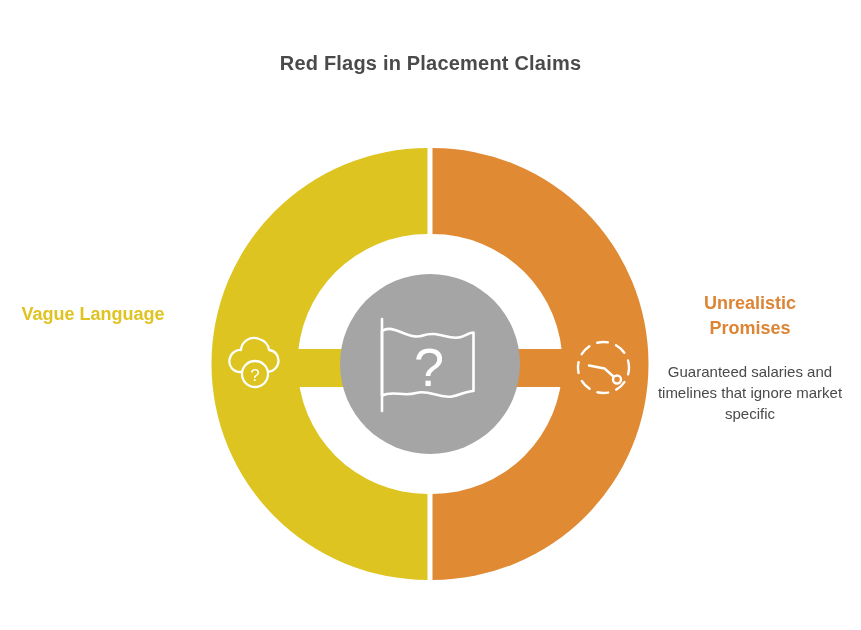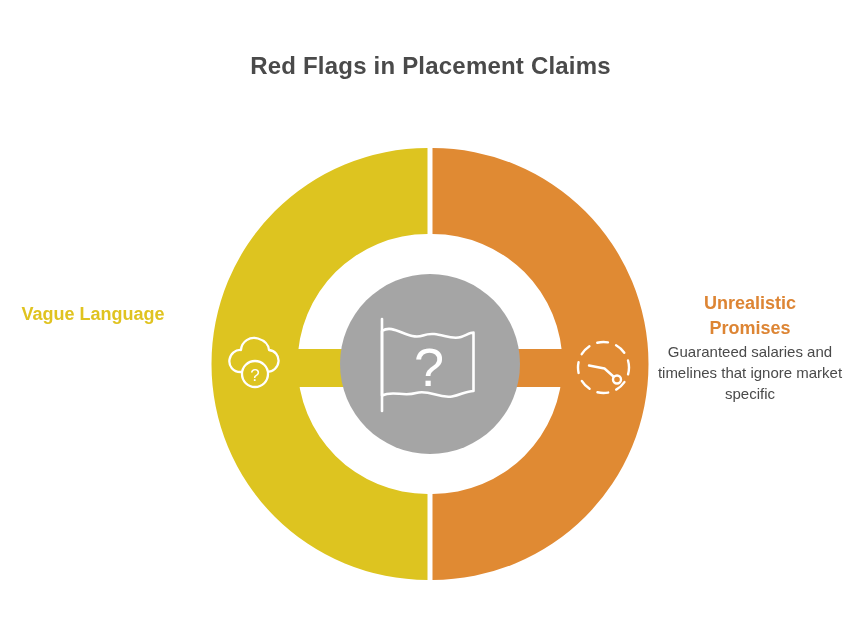--- a/index.html
+++ b/index.html
@@ -6,31 +6,31 @@
   .canvas{
     position:relative;
     width:861px;height:630px;
     background:#ffffff;
     font-family:"Liberation Sans",sans-serif;
     overflow:hidden;
   }
   .title{
     position:absolute;top:52px;left:0;right:0;
     margin:0;text-align:center;
-    font-size:24px;font-weight:700;color:#4a4a4a;
+    font-size:20px;font-weight:700;color:#4a4a4a;
     letter-spacing:.2px;
   }
   .diagram-svg{position:absolute;left:0;top:0;}
   .side-label{position:absolute;text-align:center;}
   .side-label .heading{font-size:18px;font-weight:700;line-height:25px;margin:0 auto 8px;}
   .side-label .desc{font-size:15px;color:#4a4a4a;line-height:21px;margin:0;}
   .label-left{left:4px;top:302px;width:178px;}
   .label-left .heading{color:#e0c320;}
   .label-right{left:657px;top:291px;width:186px;}
-  .label-right .heading{color:#dd8534;max-width:130px;margin-bottom:0;}
+  .label-right .heading{color:#dd8534;max-width:130px;margin-bottom:20px;}
 </style>
 </head>
 <body>
 
 <div class="canvas">
 
   <h1 class="title">Red Flags in Placement Claims</h1>
 
   <svg class="diagram-svg" width="861" height="630" viewBox="0 0 861 630">
 

